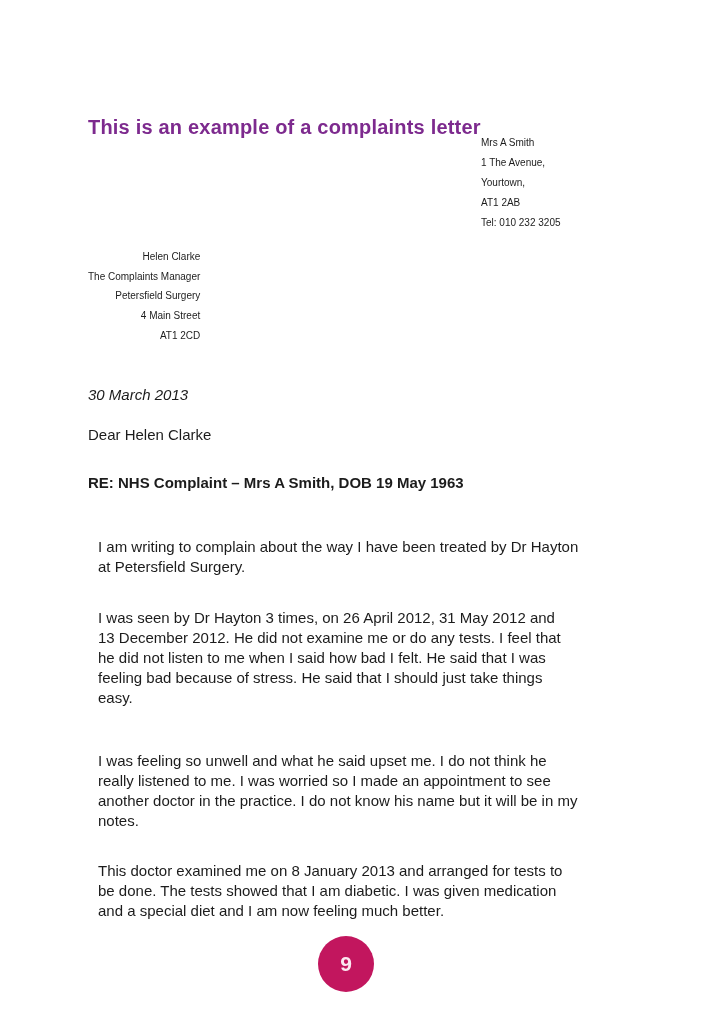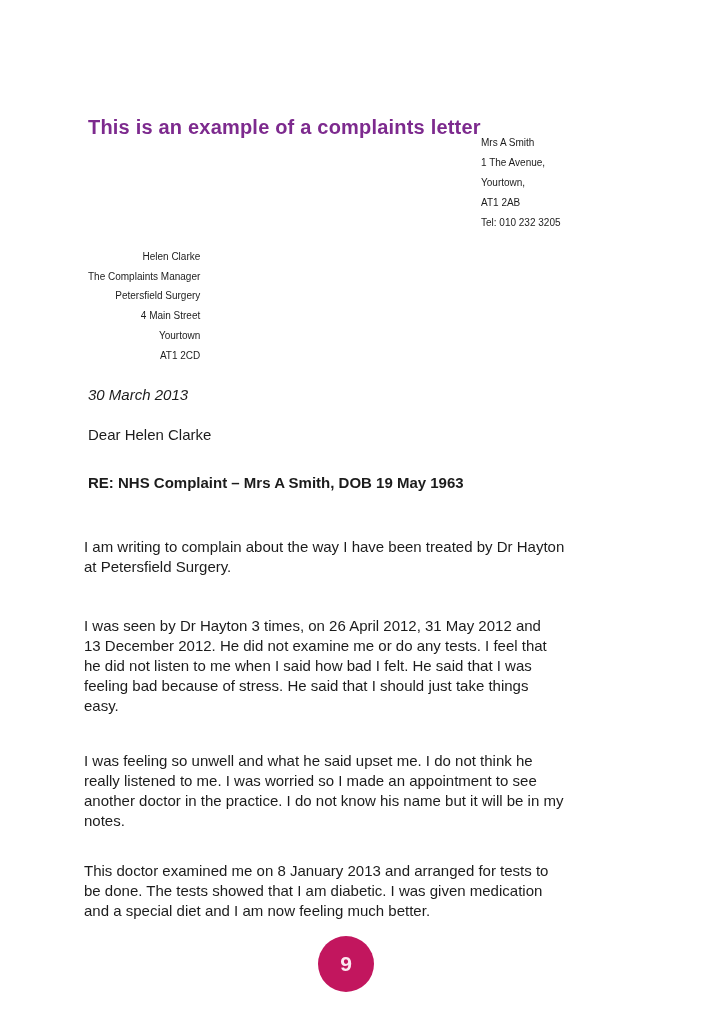--- a/index.html
+++ b/index.html
@@ -49,28 +49,28 @@
   .subject-line {
     position: absolute;
     left: 88px;
     top: 474px;
     font-size: 15px;
     font-weight: bold;
     white-space: nowrap;
   }
   .para {
     position: absolute;
-    left: 84px;
+    left: 98px;
     width: 585px;
     font-size: 15px;
     line-height: 20px;
     white-space: pre-line;
   }
   .para-1 { top: 537px; }
-  .para-2 { top: 608px; margin-top: 8px; }
+  .para-2 { top: 608px; }
   .para-3 { top: 751px; }
   .para-4 { top: 861px; }
   .page-number-badge {
     position: absolute;
     left: 318px;
     top: 936px;
     width: 56px;
     height: 56px;
     border-radius: 50%;
     background: #c2165e;
@@ -95,21 +95,20 @@
     <span class="addr-line">Yourtown,</span>
     <span class="addr-line">AT1 2AB</span>
     <span class="addr-line">Tel: 010 232 3205</span>
   </div>
 
   <div class="addr recipient-block">
     <span class="addr-line">Helen Clarke</span>
     <span class="addr-line">The Complaints Manager</span>
     <span class="addr-line">Petersfield Surgery</span>
     <span class="addr-line">4 Main Street</span>
-    <span class="addr-line">Yourtown</span>
     <span class="addr-line">AT1 2CD</span>
   </div>
 
   <div class="date-line">30 March 2013</div>
 
   <div class="salutation-line">Dear Helen Clarke</div>
 
   <div class="subject-line">RE: NHS Complaint – Mrs A Smith, DOB 19 May 1963</div>
 
   <p class="para para-1">I am writing to complain about the way I have been treated by Dr Hayton

